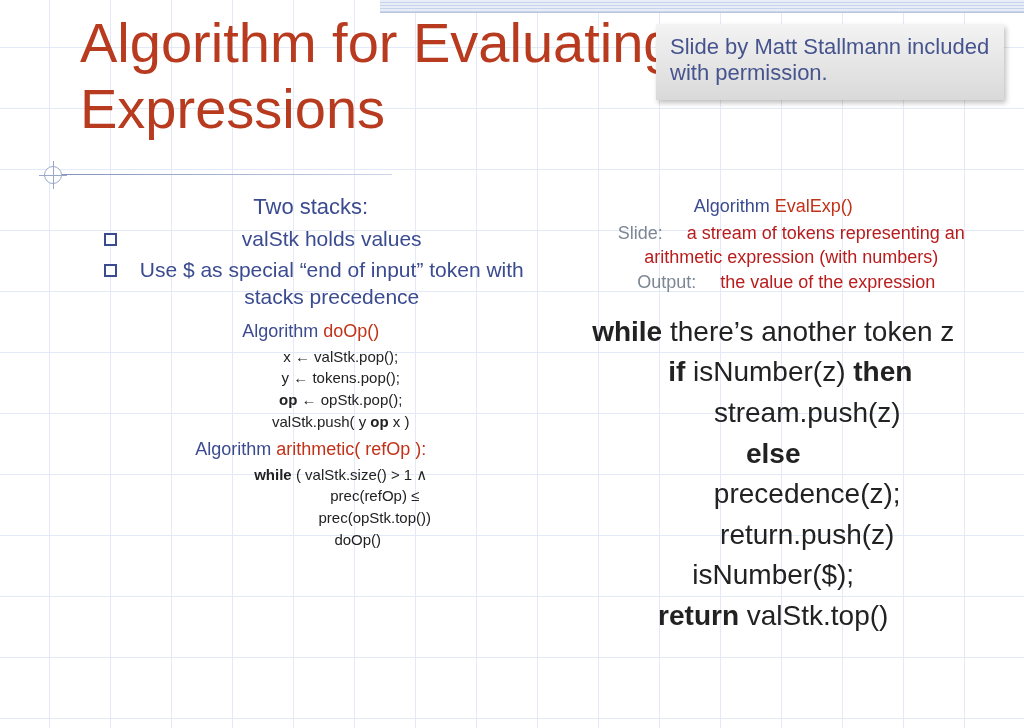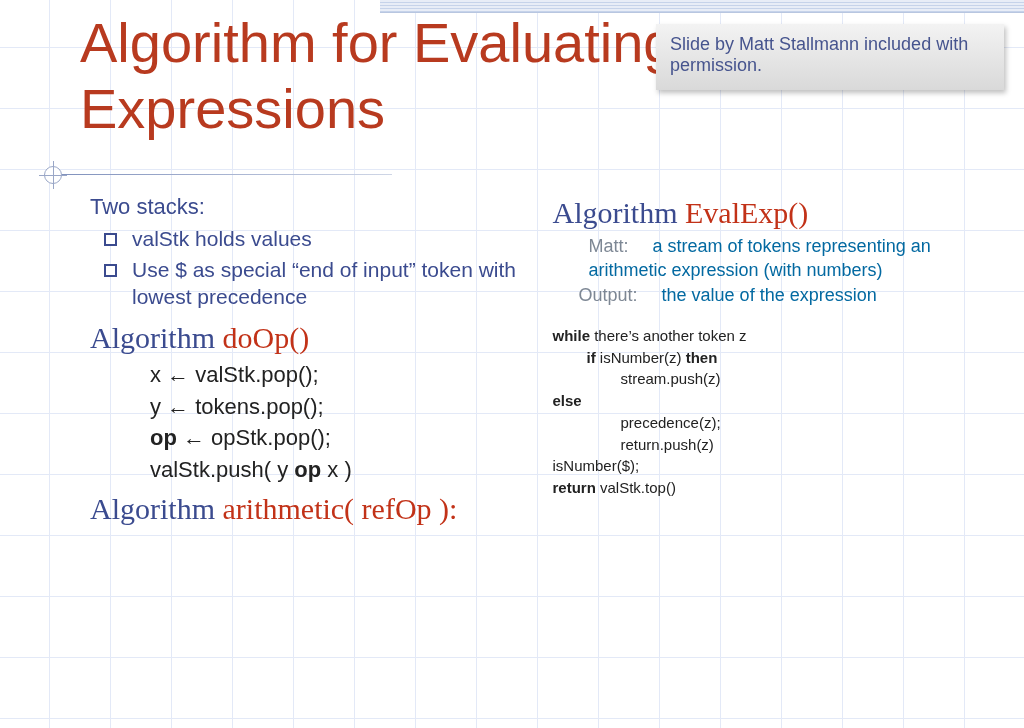--- a/index.html
+++ b/index.html
@@ -37,50 +37,50 @@
     background:linear-gradient(90deg,#8192bd,#cfd6e6);
   }
   .title{
     position:absolute;left:80px;top:10px;width:860px;
     font-size:56px;line-height:1.18;color:#b83a1f;
     font-family:Verdana,Geneva,sans-serif;
   }
   .attrib{
     position:absolute;right:20px;top:24px;width:320px;
     padding:10px 14px 14px 14px;
-    font-size:18px;color:#46548e;
+    font-size:22px;color:#46548e;
     background:linear-gradient(#f3f3f3,#d9d9d9);
     box-shadow:2px 3px 5px rgba(0,0,0,.25);
     margin-left:38px;
   }
   .cols{
     position:absolute;left:90px;top:190px;right:30px;bottom:10px;
-    display:flex;gap:21px;
+    display:flex;gap:21px;text-align:center;
   }
   .col{flex:1;min-width:0;}
   .h{color:#3b4b8f;font-size:22px;margin:4px 0 6px 0;}
   .bullets{margin:2px 0 10px 0;padding:0;list-style:none;}
   .bullets li{
     position:relative;padding-left:42px;margin:4px 0;
     color:#3b4b8f;font-size:21px;line-height:1.28;
   }
   .bullets li::before{
     content:"";position:absolute;left:14px;top:7px;
     width:9px;height:9px;border:2px solid #3b4b8f;background:#fff;
   }
-  .algohdr{color:#3b4b8f;font-size:30px;margin:6px 0 4px 0;font-family:Liberation Serif, serif;}
+  .algohdr{color:#3b4b8f;font-size:18px;margin:6px 0 4px 0;}
   .algoname{color:#c23218;}
-  .code{font-size:22px;color:#222;line-height:1.45;margin-left:26px;}
+  .code{font-size:15px;color:#222;line-height:1.45;margin-left:26px;}
   .code .i1{padding-left:34px;display:block;}
   .code .i2{padding-left:68px;display:block;}
   .code .i3{padding-left:102px;display:block;}
   .kw{font-weight:bold;}
   .io{color:#7d8794;font-size:18px;margin-left:26px;line-height:1.35;}
   .io .lab{color:#7d8794;}
-  .io .txt{color:#0369a1;margin-left:19px;}
+  .io .txt{color:#b91c1c;margin-left:19px;}
   .io-block{margin-bottom:18px;}
   .rcol .code{margin-left:0;}
 </style>
 </head>
 <body>
 
 <div class="grid"></div>
 <div class="topstrip"></div>
 <div class="ornament"></div>
 <div class="ornament-line"></div>
@@ -88,57 +88,66 @@
 <div class="title">Algorithm for Evaluating Expressions</div>
 
 <div class="attrib">Slide by Matt Stallmann included with permission.</div>
 
 <div class="cols">
 
   <div class="col">
     <div class="h">Two stacks:</div>
     <ul class="bullets">
       <li>valStk holds values</li>
-      <li>Use $ as special  “end of input” token with lowest precedence</li>
+      <li>Use $ as special  “end of input” token with stacks precedence</li>
     </ul>
 
     <div class="algohdr">
       <span>Algorithm</span>
       <span class="algoname">doOp()</span>
     </div>
     <div class="code">
       <span class="i1">x ← valStk.pop();</span>
       <span class="i1">y ← tokens.pop();</span>
       <span class="i1"><span class="kw">op</span> ← opStk.pop();</span>
       <span class="i1">valStk.push( y <span class="kw">op</span> x )</span>
     </div>
 
     <div class="algohdr">
       <span>Algorithm</span>
       <span class="algoname">arithmetic( refOp ):</span>
     </div>
+    <div class="code">
+      <span class="i1">
+        <span class="kw">while</span>
+        <span>( valStk.size() &gt; 1 ∧</span>
+      </span>
+      <span class="i3">prec(refOp) ≤</span>
+      <span class="i3">prec(opStk.top())</span>
+      <span class="i2">doOp()</span>
+    </div>
   </div>
 
   <div class="col rcol">
     <div class="algohdr">
       <span>Algorithm</span>
       <span class="algoname">EvalExp()</span>
     </div>
     <div class="io io-block">
       <div style="padding-left:10px;">
-        <span class="lab">Matt:</span>
+        <span class="lab">Slide:</span>
         <span class="txt">a stream of tokens representing an arithmetic expression (with numbers)</span>
       </div>
       <div>
         <span class="lab">Output:</span>
         <span class="txt">the value of the expression</span>
       </div>
     </div>
 
-    <div class="code" style="font-size:15px;">
+    <div class="code" style="font-size:28px;">
       <span style="display:block;">
         <span class="kw">while</span>
         <span>there’s another token z</span>
       </span>
       <span class="i1">
         <span class="kw">if</span>
         <span>isNumber(z)</span>
         <span class="kw">then</span>
       </span>
       <span class="i2">stream.push(z)</span>

